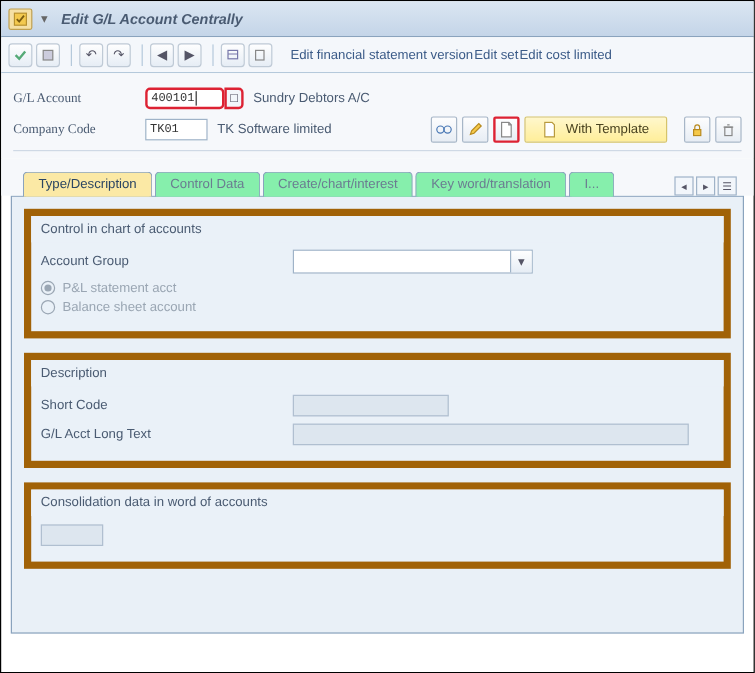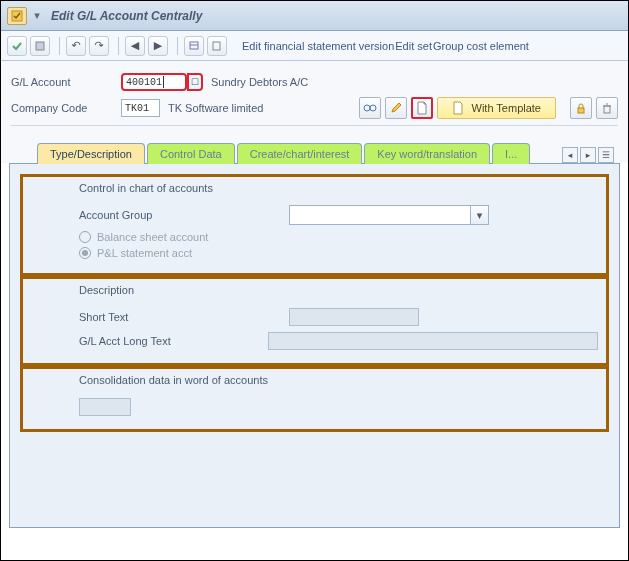--- a/index.html
+++ b/index.html
@@ -8,37 +8,37 @@
   .titlebar { height: 30px; background: linear-gradient(#dbe6f2, #c4d5e8); border-bottom: 1px solid #8aa3bd; display: flex; align-items: center; padding: 0 6px; }
   .titlebar .ticon { width: 20px; height: 18px; background: #f5e0a5; border:1px solid #c0a050; border-radius:2px; display:flex;align-items:center;justify-content:center;margin-right:4px;}
   .titlebar .drop { width: 12px; height:18px; display:flex;align-items:center;justify-content:center;color:#666; margin-right:8px;}
   .titlebar .title { font-size: 12px; font-weight: bold; font-style: italic; color:#4a5b72; }
   .toolbar { height: 30px; display:flex; align-items:center; padding: 0 6px; gap:0; border-bottom:1px solid #b5c9db; background:#f4f7fb;}
   .tbtn { height:20px; min-width:20px; border:1px solid #bfcad6; background:linear-gradient(#fefefe,#e6edf5); border-radius:3px; display:flex;align-items:center;justify-content:center; margin-right:3px; color:#556;}
   .tsep { width:1px; height:18px; background:#b5c9db; margin:0 6px;}
   .tlink { color:#3b5b88; margin-right:1px; cursor:pointer; }
   .header-area { padding:10px 10px 6px 10px; background:#f6f8fb; }
   .row { display:flex; align-items:center; height:22px; margin-bottom:4px;}
-  .lbl { width:110px; color:#4a5b72;}
+  .lbl { width:110px; color:#4a5b72;font-family:Liberation Serif, serif;}
   .fld { height:18px; border:1px solid #9fb3c8; background:#fff; padding:0 3px; display:flex;align-items:center; font-family: "Courier New", monospace; font-size:10px;}
   .fld.hl { border:2px solid #d23; border-radius:4px; width:66px; }
   .f4 { width:16px;height:18px; border:2px solid #d23; border-left:2px solid #d23; background:#f2f6fb; display:flex;align-items:center;justify-content:center; font-size:9px;color:#556;border-radius:0 4px 4px 0;}
   .desc { margin-left:8px; color:#4a5b72; }
   .btnrow { display:flex; align-items:center; gap:4px; margin-left:auto;}
   .sq { width:22px;height:22px; border:1px solid #a7b6c7; background:linear-gradient(#fdfdfe,#e7edf4); border-radius:2px; display:flex;align-items:center;justify-content:center;}
   .sq.hl { border:2px solid #d23; }
   .wt { height:22px; background:linear-gradient(#fff7cc,#ffee99); border:1px solid #d6c46a; border-radius:2px; padding:0 14px; display:flex;align-items:center; color:#4a4320;}
   .hr { height:1px; background:#cfd9e5; margin: 6px 0 0 0;}
-  .tabstrip { display:flex; align-items:flex-end; padding: 10px 8px 0 36px; background:#f6f8fb; position:relative;}
-  .tab { border:1px solid #8aa3bd; border-bottom:none; border-radius:4px 4px 0 0; padding:4px 12px; margin-right:2px; background:#bef264; color:#6b7c91; position:relative; top:1px;}
+  .tabstrip { display:flex; align-items:flex-end; padding: 10px 8px 0 18px; background:#f6f8fb; position:relative;}
+  .tab { border:1px solid #8aa3bd; border-bottom:none; border-radius:4px 4px 0 0; padding:4px 12px; margin-right:2px; background:#86efac; color:#6b7c91; position:relative; top:1px;}
   .tab.active { background:#fbe9a5; color:#2b4562; font-weight:normal; }
   .tabend { margin-left:auto; display:flex; gap:2px; padding-right:6px;}
   .tabend .sqm { width:16px;height:16px;border:1px solid #9fb3c8;background:#f2f6fb;display:flex;align-items:center;justify-content:center;font-size:9px;color:#556;}
   .tabbody { border:1px solid #8aa3bd; margin:0 8px 8px 8px; background:#e9f0f7; height:365px; padding:10px;}
-  .group { border:3px solid #a16207; background:#eaf1f8; padding-left:48px;}
+  .group { border:6px solid #a16207; background:#eaf1f8; margin-bottom:12px;}
   .group .gtitle { padding:5px 8px; color:#4a5b72; background:#eaf1f8;}
   .group .gbody { padding:4px 8px 10px 8px; }
   .grow { display:flex; align-items:center; height:24px;}
   .glbl { width:210px; color:#4a5b72;}
   .gfld { height:18px; border:1px solid #b0bfd0; background:#dde6ef; flex:0 0 auto;}
   .radio { display:flex; align-items:center; gap:6px; color:#9aa6b3; margin:4px 0;}
   .radio .dot { width:12px;height:12px;border:1px solid #9aa6b3;border-radius:50%; display:flex;align-items:center;justify-content:center;}
   .radio .dot .inner { width:6px;height:6px;border-radius:50%; background:#9aa6b3;}
   .select { width:200px; height:20px; border:1px solid #9fb3c8; background:#fff; display:flex; align-items:center;}
   .select .arrow { margin-left:auto; width:18px;height:18px; border-left:1px solid #9fb3c8; background:linear-gradient(#fefefe,#e6edf5); display:flex;align-items:center;justify-content:center; color:#556;}
@@ -84,38 +84,38 @@
         </svg>
       </div>
     <div class="tbtn">
         <svg width="12" height="12">
           <rect x="2" y="2" width="7" height="8" stroke="#888" fill="none"></rect>
         </svg>
       </div>
     <div style="width:12px"></div>
     <span class="tlink">Edit financial statement version</span>
     <span class="tlink">Edit set</span>
-    <span class="tlink">Group cost element</span>
+    <span class="tlink">Edit cost limited</span>
   </div>
 
   <div class="header-area">
     <div class="row">
       <div class="lbl">G/L Account</div>
       <div style="display:flex;align-items:center;">
         <div class="fld hl">
             <span>400101</span>
             <span style="margin-left:1px;border-left:1px solid #333;height:12px;"></span>
           </div>
         <div class="f4">☐</div>
       </div>
       <div class="desc">Sundry Debtors A/C</div>
     </div>
     <div class="row">
       <div class="lbl">Company Code</div>
-      <div class="fld" style="width:39px;">TK01</div>
+      <div class="fld" style="width:52px;">TK01</div>
       <div class="desc">TK Software limited</div>
       <div class="btnrow">
         <div class="sq">
             <svg width="14" height="10">
               <circle cx="4" cy="5" r="3" stroke="#4a78b5" fill="none"></circle>
               <circle cx="10" cy="5" r="3" stroke="#4a78b5" fill="none"></circle>
               <line x1="7" y1="5" x2="7" y2="5" stroke="#4a78b5"></line>
             </svg>
           </div>
         <div class="sq">
@@ -172,37 +172,37 @@
       <div class="gtitle">Control in chart of accounts</div>
       <div class="gbody">
         <div class="grow">
           <div class="glbl">Account Group</div>
           <div class="select">
             <span></span>
               <div class="arrow">▾</div>
           </div>
         </div>
         <div class="radio">
-          <div class="dot"></div>
-          <span>Balance sheet account</span>
-        </div>
-        <div class="radio">
           <div class="dot">
               <div class="inner"></div>
             </div>
           <span>P&amp;L statement acct</span>
         </div>
+        <div class="radio">
+          <div class="dot"></div>
+          <span>Balance sheet account</span>
+        </div>
       </div>
     </div>
 
     <div class="group">
       <div class="gtitle">Description</div>
       <div class="gbody">
         <div class="grow">
-          <div class="glbl">Short Text</div>
+          <div class="glbl">Short Code</div>
           <div class="gfld" style="width:130px;"></div>
         </div>
         <div class="grow">
           <div class="glbl">G/L Acct Long Text</div>
           <div class="gfld" style="width:330px;"></div>
         </div>
       </div>
     </div>
 
     <div class="group">

